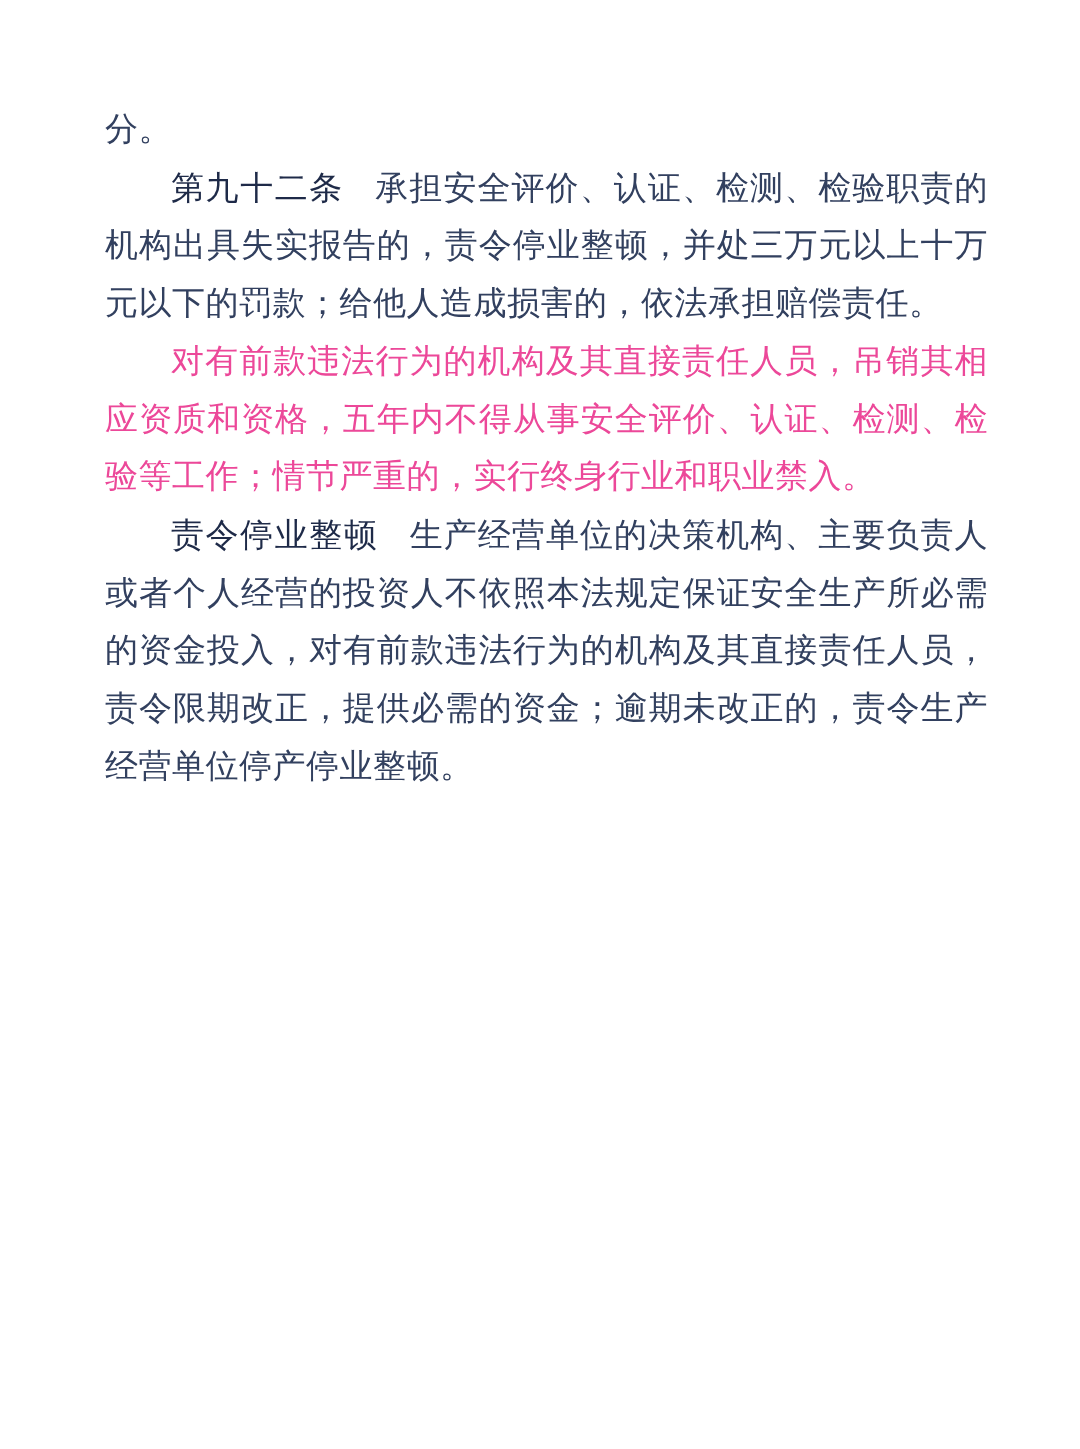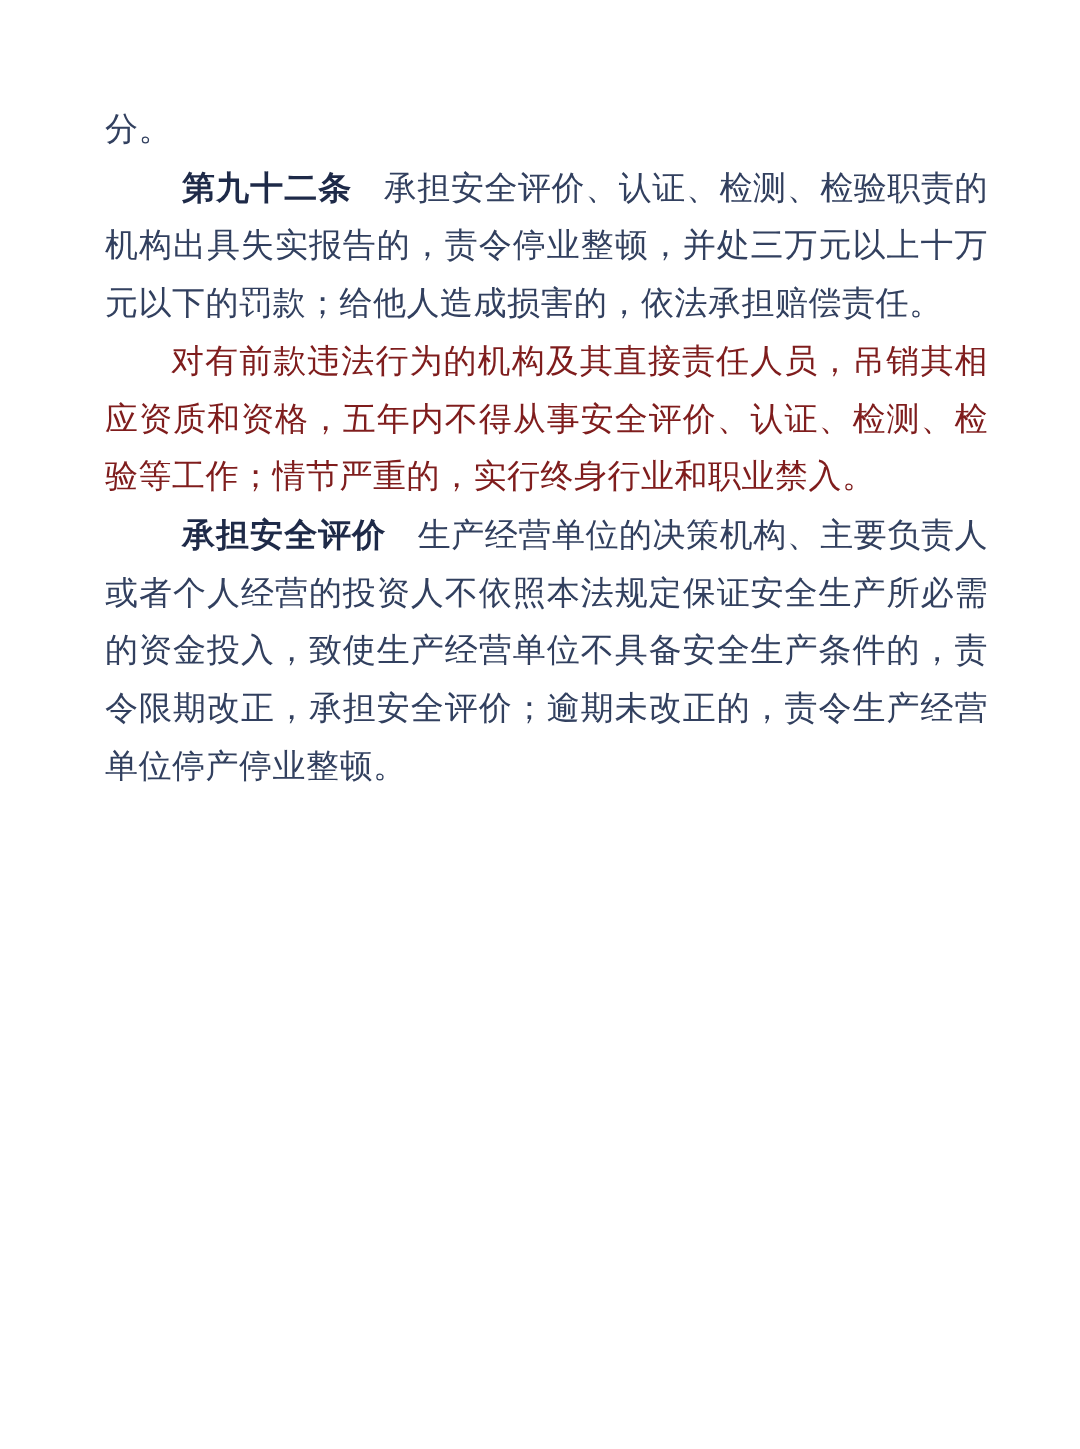--- a/index.html
+++ b/index.html
@@ -34,30 +34,29 @@
     word-break: normal;
   }
   .para.indent {
     text-indent: 2em;
   }
   .para.no-indent {
     text-indent: 0;
   }
   .art-num {
     font-family: "Liberation Sans", "DejaVu Sans", sans-serif;
-    font-weight: 700;
+    font-weight: 400;
     color: #1e2a48;
     margin-right: 0.95em;
     letter-spacing: 1px;
-    margin-left: 11px;
   }
 </style>
 </head>
 <body>
 
 <div class="page" style="background: rgb(255, 255, 255);">
   <div class="doc-body" id="doc-body">
       <p class="para no-indent" style="color: rgb(50, 64, 95);"><span>分。</span></p>
       <p class="para indent" style="color: rgb(50, 64, 95);"><span class="art-num" style="color: rgb(30, 42, 72);">第九十二条</span><span>承担安全评价、认证、检测、检验职责的机构出具失实报告的，责令停业整顿，并处三万元以上十万元以下的罚款；给他人造成损害的，依法承担赔偿责任。</span></p>
-      <p class="para indent" style="color: #7f1d1d;"><span>对有前款违法行为的机构及其直接责任人员，吊销其相应资质和资格，五年内不得从事安全评价、认证、检测、检验等工作；情节严重的，实行终身行业和职业禁入。</span></p>
-      <p class="para indent" style="color: rgb(50, 64, 95);"><span class="art-num" style="color: rgb(30, 42, 72);">承担安全评价</span><span>生产经营单位的决策机构、主要负责人或者个人经营的投资人不依照本法规定保证安全生产所必需的资金投入，致使生产经营单位不具备安全生产条件的，责令限期改正，承担安全评价；逾期未改正的，责令生产经营单位停产停业整顿。</span></p>
+      <p class="para indent" style="color: #ec4899;"><span>对有前款违法行为的机构及其直接责任人员，吊销其相应资质和资格，五年内不得从事安全评价、认证、检测、检验等工作；情节严重的，实行终身行业和职业禁入。</span></p>
+      <p class="para indent" style="color: rgb(50, 64, 95);"><span class="art-num" style="color: rgb(30, 42, 72);">责令停业整顿</span><span>生产经营单位的决策机构、主要负责人或者个人经营的投资人不依照本法规定保证安全生产所必需的资金投入，对有前款违法行为的机构及其直接责任人员，责令限期改正，提供必需的资金；逾期未改正的，责令生产经营单位停产停业整顿。</span></p>
     </div>
 </div>
 
 </body></html>

